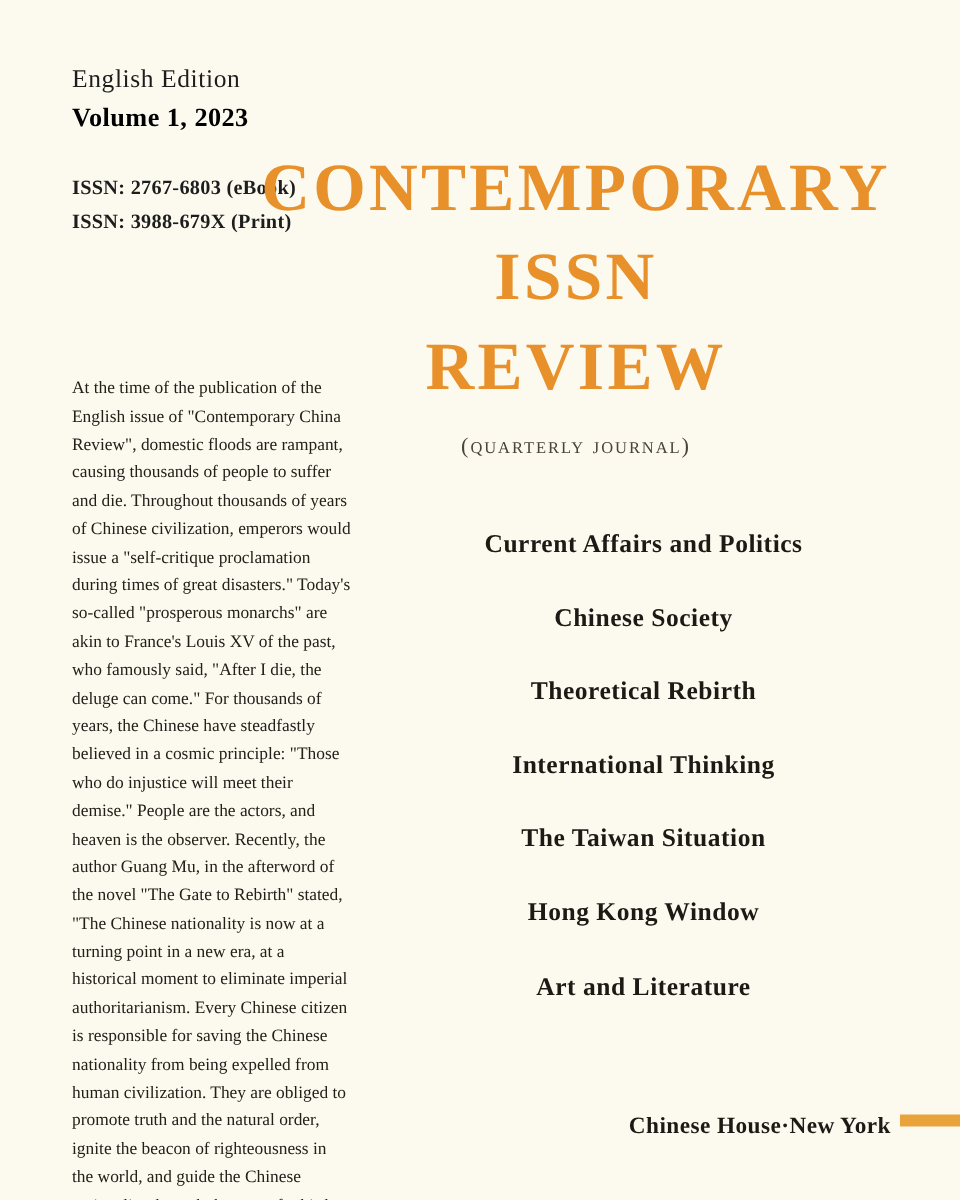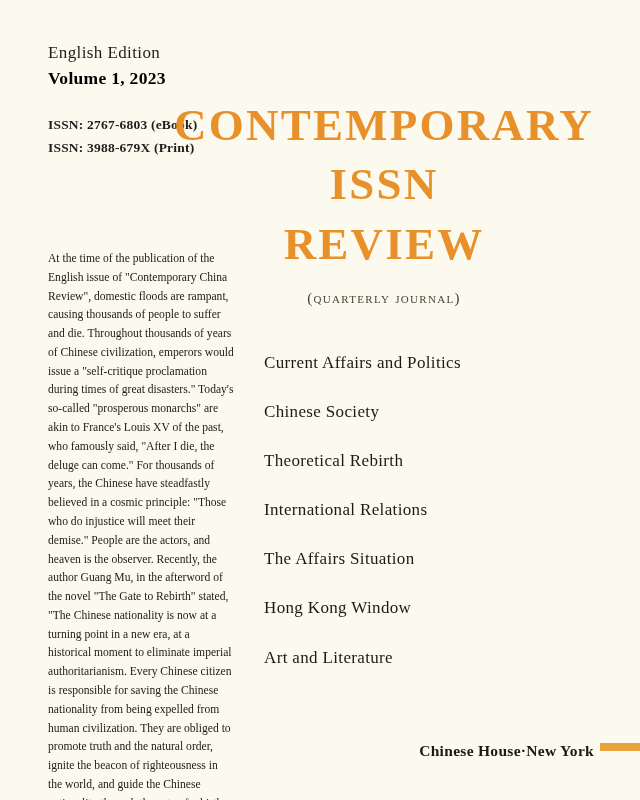--- a/index.html
+++ b/index.html
@@ -94,21 +94,22 @@
     color: #23201c;
     hyphens: none;
   }
 
   
   .sections {
     position: absolute;
     right: 46px;
     top: 352px;
     width: 330px;
-    text-align: left;
+    text-align: center;
+    font-weight: bold;
   }
   .section-item {
     font-size: 17px;
     line-height: 1.3;
     color: #1d1a16;
     letter-spacing: 0.35px;
     margin-bottom: 27px;
     white-space: nowrap;
   }
   .section-item:last-child {
@@ -155,22 +156,22 @@
     <span class="title-word">REVIEW</span>
     <span class="subtitle">(Quarterly Journal)</span>
   </div>
 
   <div class="editorial">At the time of the publication of the English issue of "Contemporary China Review", domestic floods are rampant, causing thousands of people to suffer and die. Throughout thousands of years of Chinese civilization, emperors would issue a "self-critique proclamation during times of great disasters." Today's so-called "prosperous monarchs" are akin to France's Louis XV of the past, who famously said, "After I die, the deluge can come." For thousands of years, the Chinese have steadfastly believed in a cosmic principle: "Those who do injustice will meet their demise." People are the actors, and heaven is the observer. Recently, the author Guang Mu, in the afterword of the novel "The Gate to Rebirth" stated, "The Chinese nationality is now at a turning point in a new era, at a historical moment to eliminate imperial authoritarianism. Every Chinese citizen is responsible for saving the Chinese nationality from being expelled from human civilization. They are obliged to promote truth and the natural order, ignite the beacon of righteousness in the world, and guide the Chinese nationality through the gate of rebirth into freedom and democracy."</div>
 
   <div class="sections">
     <div class="section-item">Current Affairs and Politics</div>
     <div class="section-item">Chinese Society</div>
     <div class="section-item">Theoretical Rebirth</div>
-    <div class="section-item">International Relations</div>
-    <div class="section-item">The Affairs Situation</div>
+    <div class="section-item">International Thinking</div>
+    <div class="section-item">The Taiwan Situation</div>
     <div class="section-item">Hong Kong Window</div>
     <div class="section-item">Art and Literature</div>
   </div>
 
   <div class="publisher">Chinese House·New York</div>
   <div class="accent-bar"></div>
 
 </div>
 
 </body></html>

